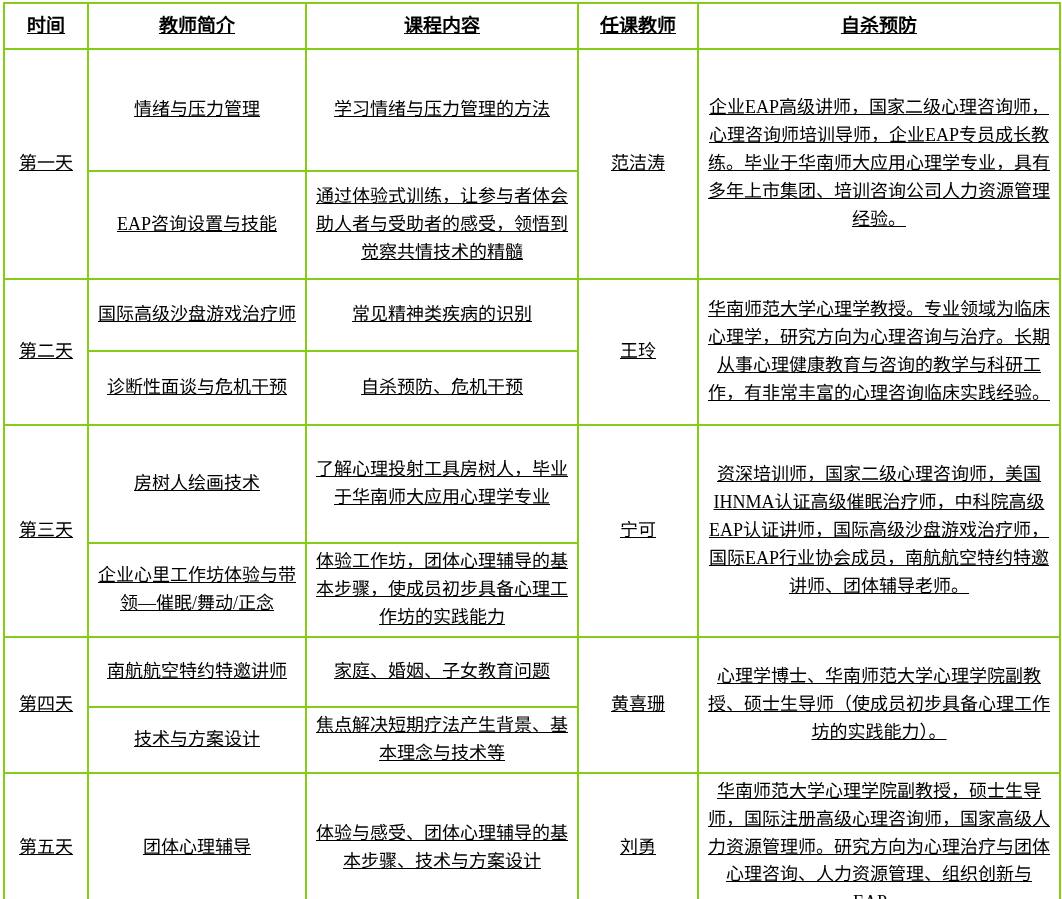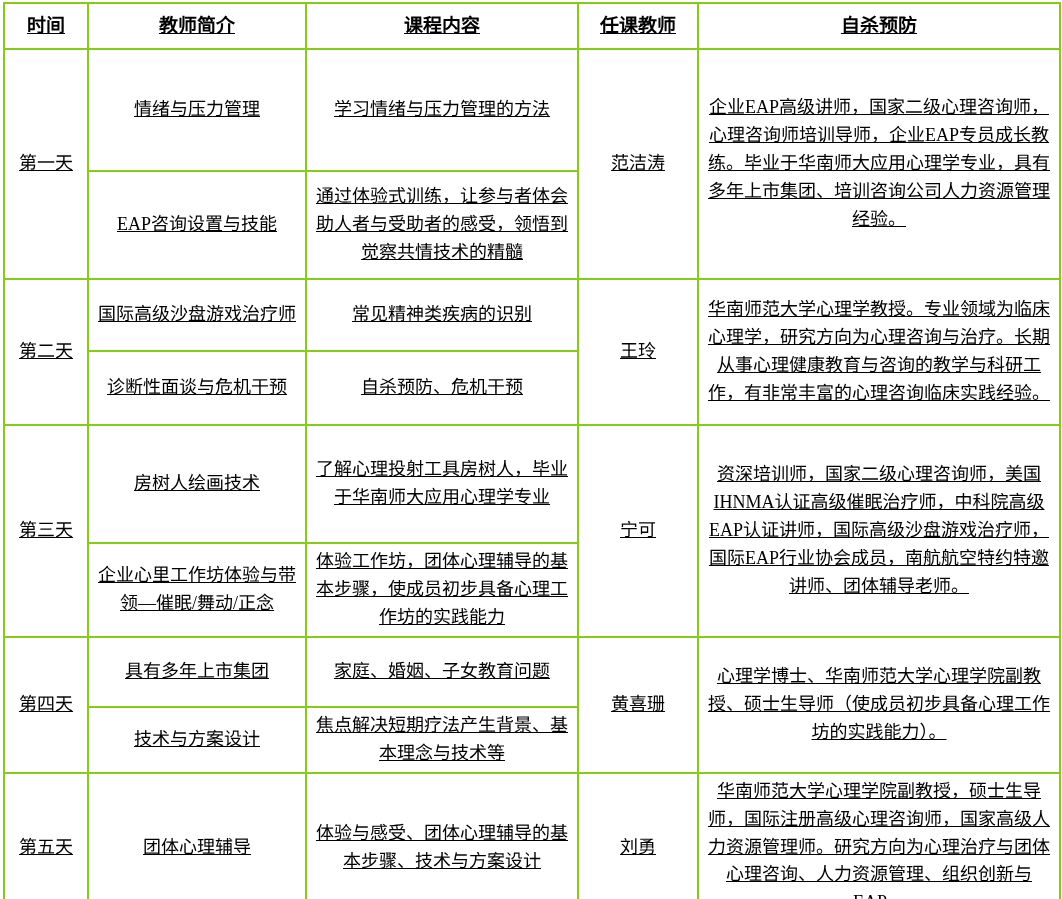--- a/index.html
+++ b/index.html
@@ -100,21 +100,21 @@
         <td rowspan="2">宁可</td>
         <td rowspan="2" class="intro-cell">资深培训师，国家二级心理咨询师，美国IHNMA认证高级催眠治疗师，中科院高级EAP认证讲师，国际高级沙盘游戏治疗师，国际EAP行业协会成员，南航航空特约特邀讲师、团体辅导老师。</td>
       </tr>
       <tr style="height:94px;padding-left:48px;">
         <td>企业心里工作坊体验与带领—催眠/舞动/正念</td>
         <td>体验工作坊，团体心理辅导的基本步骤，使成员初步具备心理工作坊的实践能力</td>
       </tr>
 
       <tr style="height:70px;">
         <td rowspan="2">第四天</td>
-        <td>具有多年上市集团</td>
+        <td>南航航空特约特邀讲师</td>
         <td>家庭、婚姻、子女教育问题</td>
         <td rowspan="2">黄喜珊</td>
         <td rowspan="2" class="intro-cell">心理学博士、华南师范大学心理学院副教授、硕士生导师（使成员初步具备心理工作坊的实践能力）。</td>
       </tr>
       <tr style="height:60px;">
         <td>技术与方案设计</td>
         <td>焦点解决短期疗法产生背景、基本理念与技术等</td>
       </tr>
 
       <tr style="height:117px;">

